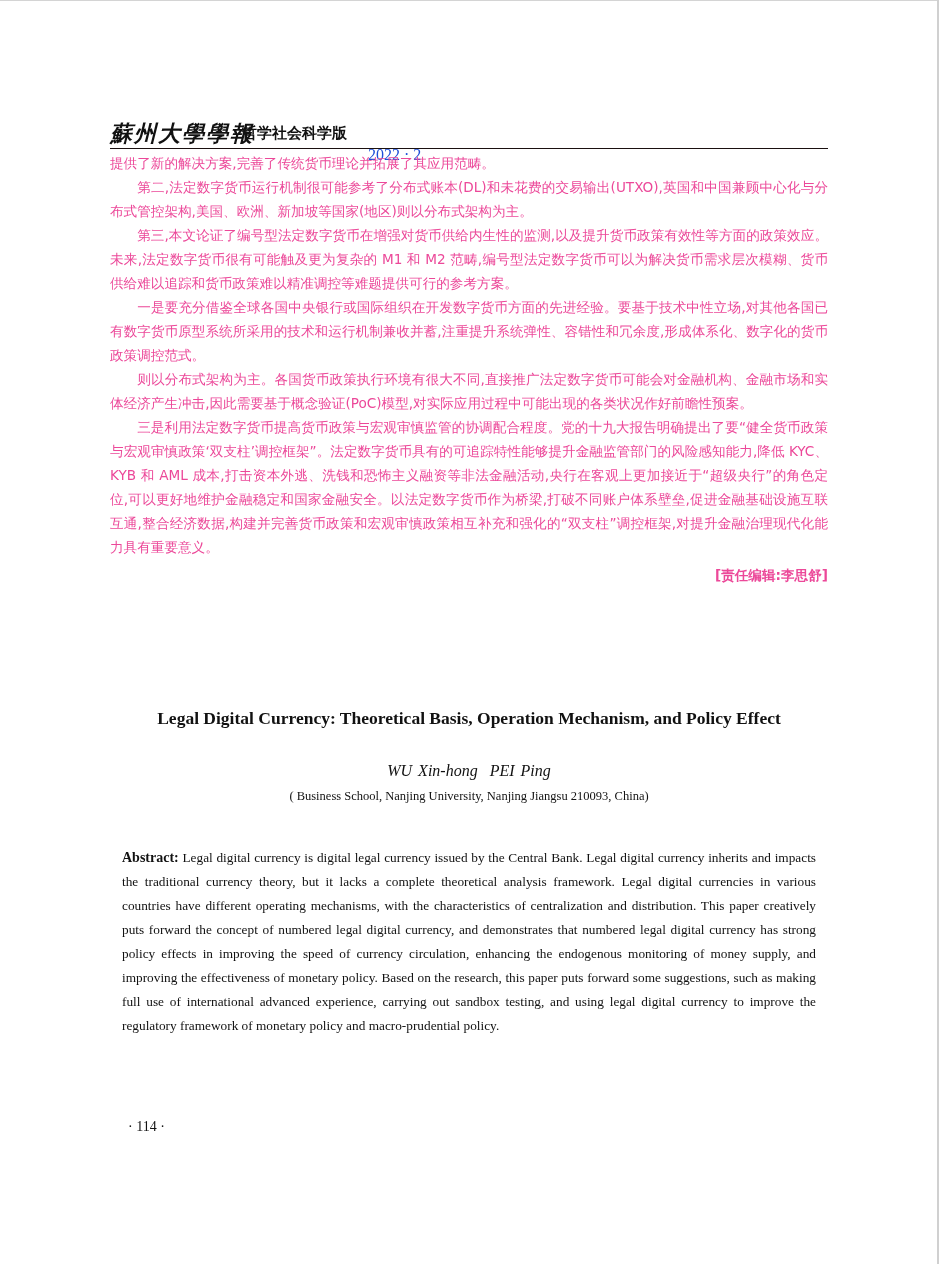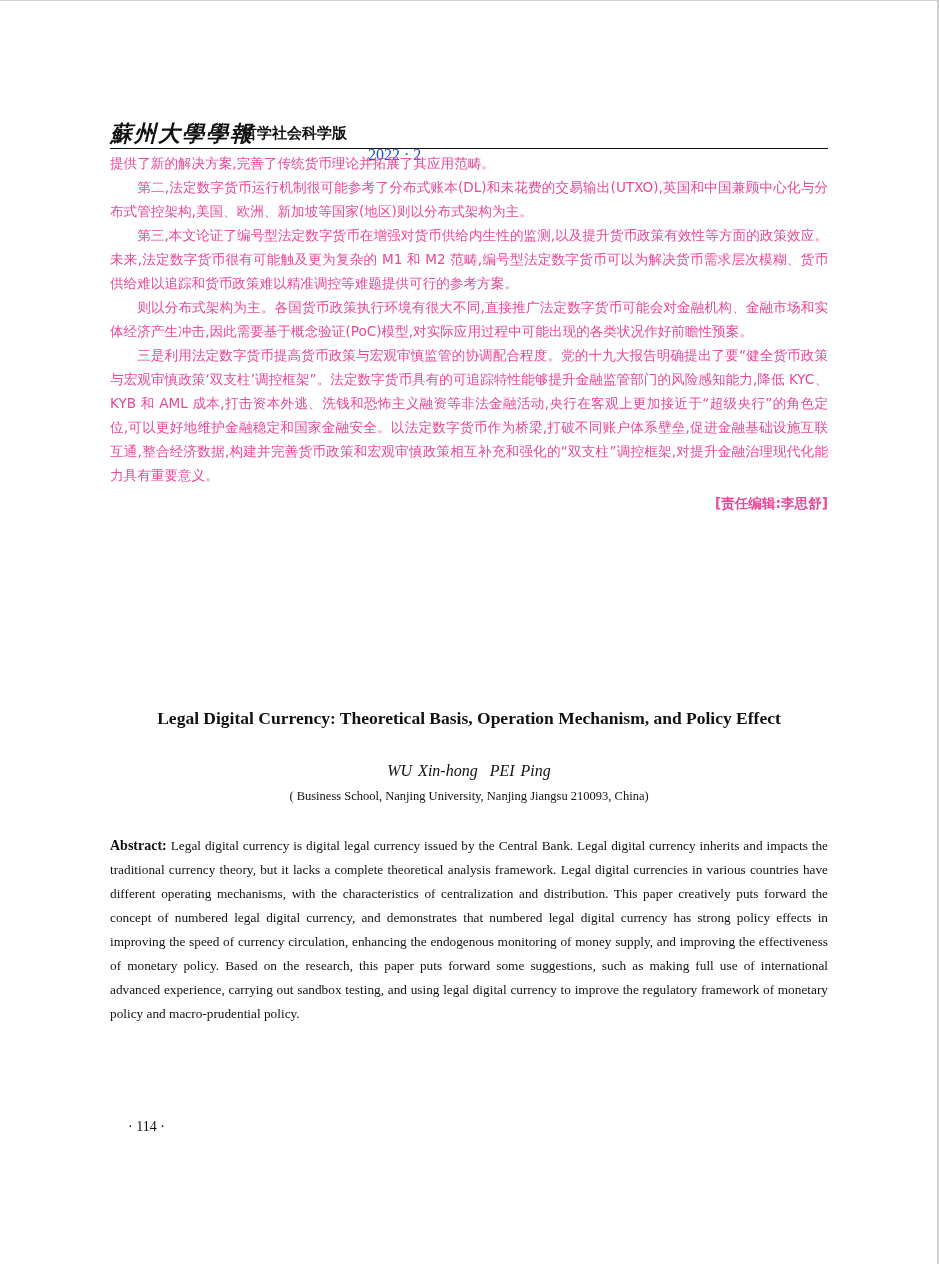--- a/index.html
+++ b/index.html
@@ -51,21 +51,21 @@
     .en-affiliation {
       position: absolute; left: 110px; top: 789px; width: 718px; text-align: center;
       font-family: "Liberation Serif", serif; font-size: 12.5px; color: #111;
     }
 
     .abstract {
       position: absolute; left: 110px; top: 834px; width: 718px;
       font-family: "Liberation Serif", serif; font-size: 13.3px; line-height: 24px; color: #111;
       text-align: justify;
     }
-    .abstract p { margin: 0; }
+    .abstract p { margin: 12px; }
     .label-bold { font-weight: bold; font-size: 14px; }
 
     .page-number {
       position: absolute; left: 128px; top: 1119px; font-family: "Liberation Serif", serif; font-size: 14px; color: #111;
     }
   </style>
 </head>
 <body>
 
 <div class="page-border-top"></div>
@@ -74,20 +74,21 @@
 <div class="running-header">
   <span class="journal-name">蘇州大學學報</span>
   <span class="journal-edition">哲学社会科学版</span>
   <span class="journal-issue">2022 · 2</span>
 </div>
 
 <div class="cn-body">
   <p>提供了新的解决方案,完善了传统货币理论并拓展了其应用范畴。</p>
   <p class="indent">第二,法定数字货币运行机制很可能参考了分布式账本(DL)和未花费的交易输出(UTXO),英国和中国兼顾中心化与分布式管控架构,美国、欧洲、新加坡等国家(地区)则以分布式架构为主。</p>
   <p class="indent">第三,本文论证了编号型法定数字货币在增强对货币供给内生性的监测,以及提升货币政策有效性等方面的政策效应。未来,法定数字货币很有可能触及更为复杂的 M1 和 M2 范畴,编号型法定数字货币可以为解决货币需求层次模糊、货币供给难以追踪和货币政策难以精准调控等难题提供可行的参考方案。</p>
+  <p class="indent">一是要充分借鉴全球各国中央银行或国际组织在开发数字货币方面的先进经验。要基于技术中性立场,对其他各国已有数字货币原型系统所采用的技术和运行机制兼收并蓄,注重提升系统弹性、容错性和冗余度,形成体系化、数字化的货币政策调控范式。</p>
   <p class="indent">则以分布式架构为主。各国货币政策执行环境有很大不同,直接推广法定数字货币可能会对金融机构、金融市场和实体经济产生冲击,因此需要基于概念验证(PoC)模型,对实际应用过程中可能出现的各类状况作好前瞻性预案。</p>
   <p class="indent">三是利用法定数字货币提高货币政策与宏观审慎监管的协调配合程度。党的十九大报告明确提出了要“健全货币政策与宏观审慎政策‘双支柱’调控框架”。法定数字货币具有的可追踪特性能够提升金融监管部门的风险感知能力,降低 KYC、KYB 和 AML 成本,打击资本外逃、洗钱和恐怖主义融资等非法金融活动,央行在客观上更加接近于“超级央行”的角色定位,可以更好地维护金融稳定和国家金融安全。以法定数字货币作为桥梁,打破不同账户体系壁垒,促进金融基础设施互联互通,整合经济数据,构建并完善货币政策和宏观审慎政策相互补充和强化的“双支柱”调控框架,对提升金融治理现代化能力具有重要意义。</p>
   <p class="editor-note">[责任编辑:李思舒]</p>
 </div>
 
 <div class="en-title">Legal Digital Currency: Theoretical Basis, Operation Mechanism, and Policy Effect</div>
 
 <div class="en-authors">
   <span>WU Xin-hong</span><span class="sep"></span><span>PEI Ping</span>
 </div>

